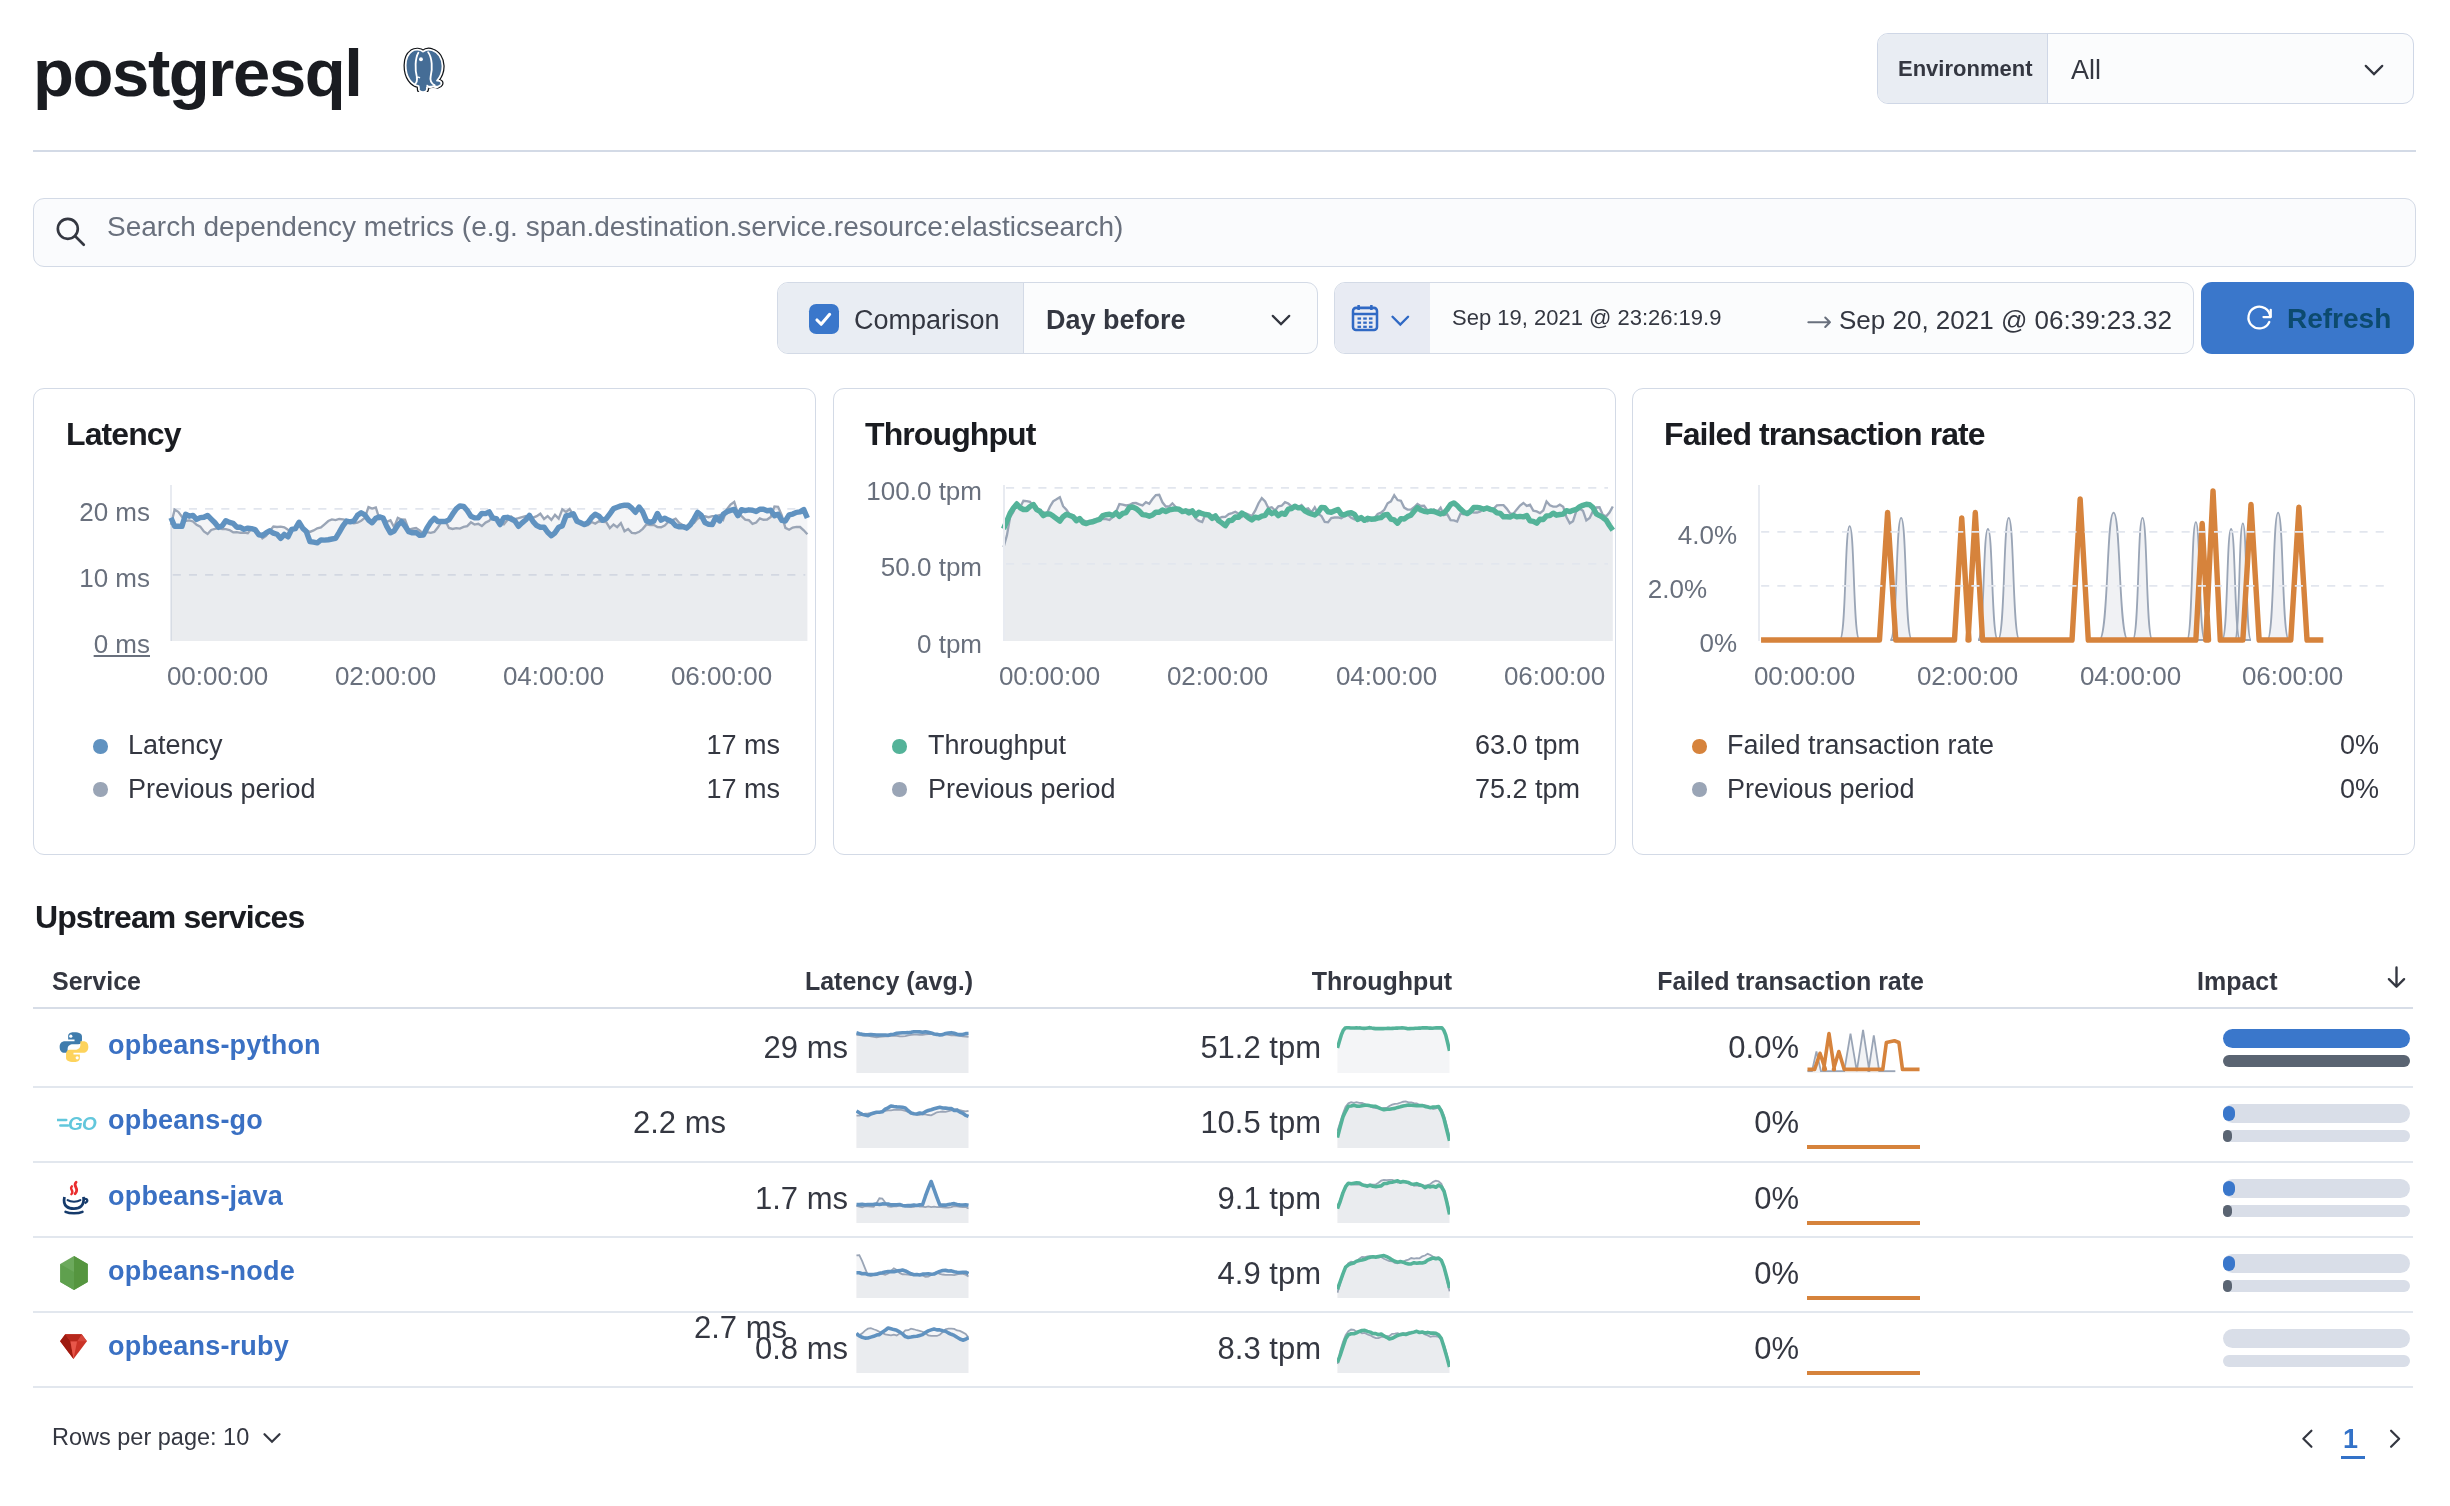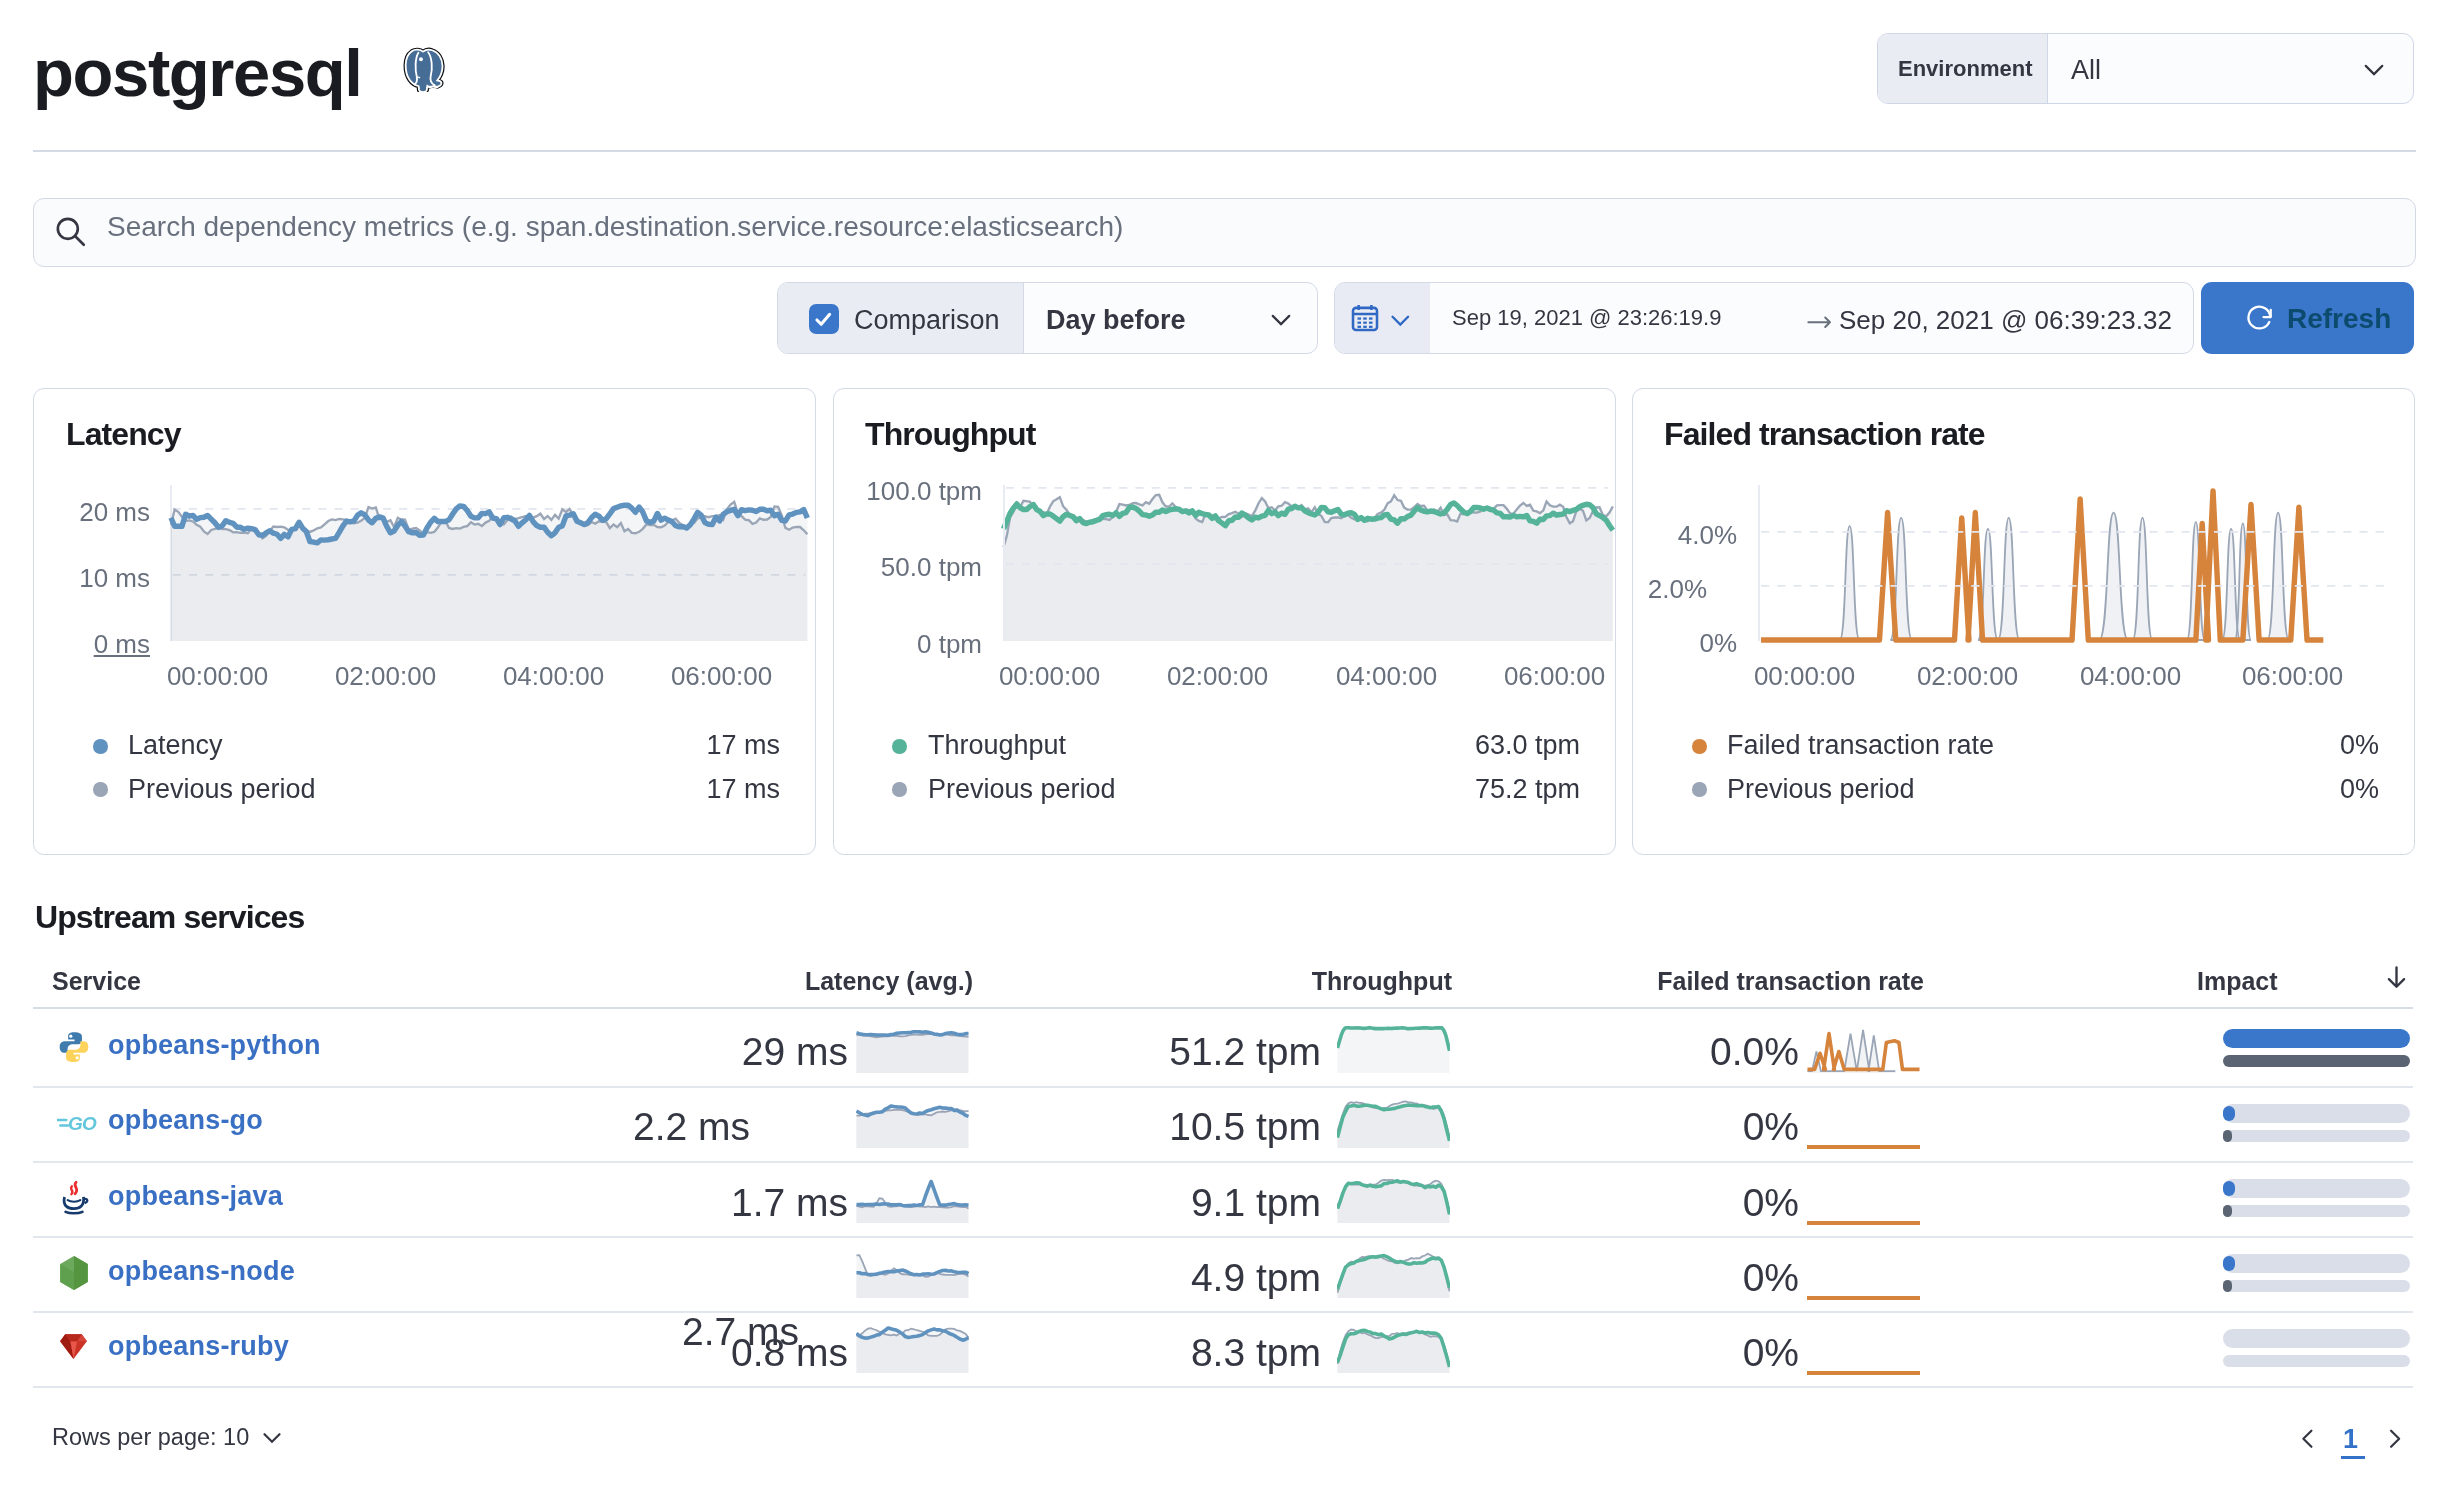--- a/index.html
+++ b/index.html
@@ -4,21 +4,21 @@
 html,body{background:#fff;}
 body{font-family:"Liberation Sans",sans-serif;color:#343741;width:2450px;height:1506px;position:relative;overflow:hidden;}
 .abs{position:absolute;}
 .t{position:absolute;line-height:1;white-space:nowrap;}
 .panel{position:absolute;background:#fff;border:1.8px solid #d3dae6;border-radius:11px;}
 .ptitle{font-weight:bold;color:#1a1c21;font-size:32px;letter-spacing:-0.9px;}
 .axis{color:#69707d;font-size:26px;}
 .legend{font-size:27px;color:#343741;}
 .dot{position:absolute;width:14.5px;height:14.5px;border-radius:50%;}
 .hdr{font-weight:bold;font-size:25px;color:#343741;}
-.cell{font-size:39px;color:#343741;}
+.cell{font-size:31px;color:#343741;}
 .link{font-size:27px;color:#3a70c3;font-weight:bold;letter-spacing:0.2px;}
 .rowline{position:absolute;height:1.8px;background:#e3e8ef;left:33px;width:2380px;}
 </style></head><body>
 
 <div class="t" style="left:33px;top:39px;font-size:67px;font-weight:bold;color:#1a1c21;letter-spacing:-1.4px;">postgresql</div>
 <svg class="abs" style="left:399px;top:47px;" width="48" height="45" viewBox="0 0 47 48" preserveAspectRatio="none">
 <defs></defs>
 <path id="pgbody" d="M23.5,5 C21,2.5 16,2 12.5,4.5 C8.5,7.5 6.5,13 6.5,19.5 C6.5,26 8,31.5 10.3,35 C12.5,38.5 16,41 19.2,41.8 C19.6,43.5 19.5,45 19.6,45.8 C20,47.6 21.5,48 23.5,48 C25.8,48 27.2,47.2 27.4,44.8 L27.4,42.6 C29.5,42 31.5,42.6 33.8,41.6 C36.5,43 40,42.2 41.2,39.8 C42.2,37.6 40.6,35.6 37.2,36 C39.5,33 42.8,27.5 42.6,20 C42.3,12 38.5,5.5 32.5,3.5 C29.5,2.2 26,2.8 23.5,5 Z" fill="#101317" stroke="#101317" stroke-width="4.2" stroke-linejoin="round"></path>
 <path d="M23.5,5 C21,2.5 16,2 12.5,4.5 C8.5,7.5 6.5,13 6.5,19.5 C6.5,26 8,31.5 10.3,35 C12.5,38.5 16,41 19.2,41.8 C19.6,43.5 19.5,45 19.6,45.8 C20,47.6 21.5,48 23.5,48 C25.8,48 27.2,47.2 27.4,44.8 L27.4,42.6 C29.5,42 31.5,42.6 33.8,41.6 C36.5,43 40,42.2 41.2,39.8 C42.2,37.6 40.6,35.6 37.2,36 C39.5,33 42.8,27.5 42.6,20 C42.3,12 38.5,5.5 32.5,3.5 C29.5,2.2 26,2.8 23.5,5 Z" fill="#456d96" stroke="#fff" stroke-width="1.8" stroke-linejoin="round"></path>
 <path d="M19,6 C15.8,12 15.5,24 17.5,32 C18,35 17.6,38 15.2,40.2" fill="none" stroke="#fff" stroke-width="1.8" stroke-linecap="round"></path>

